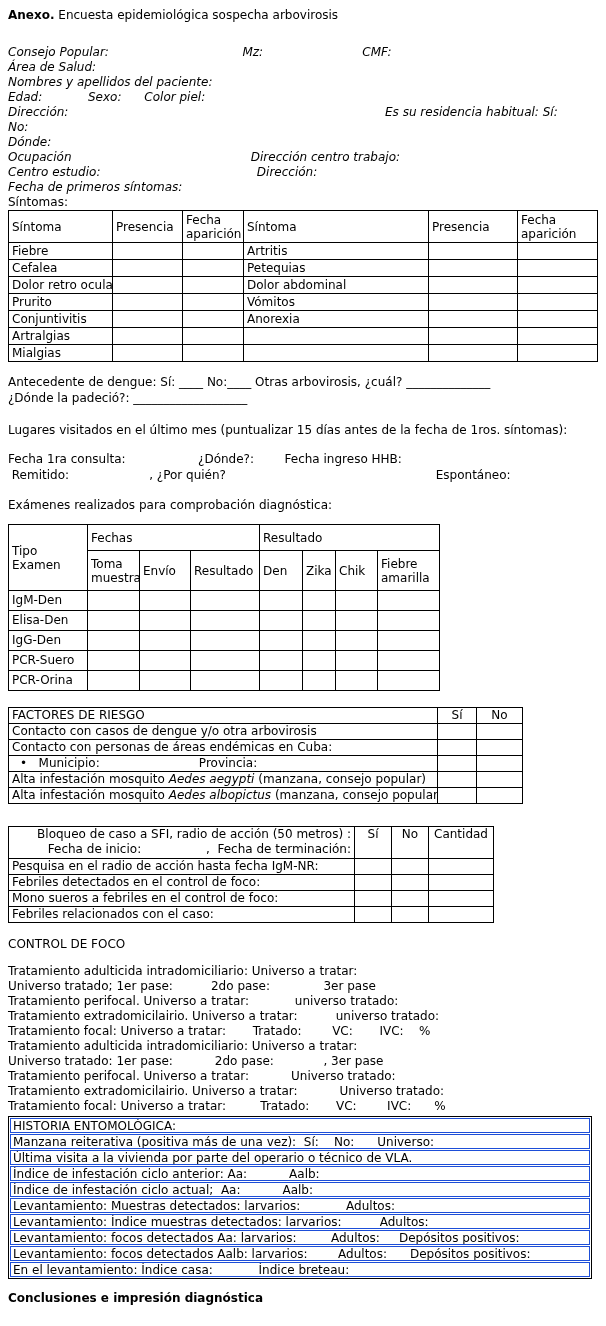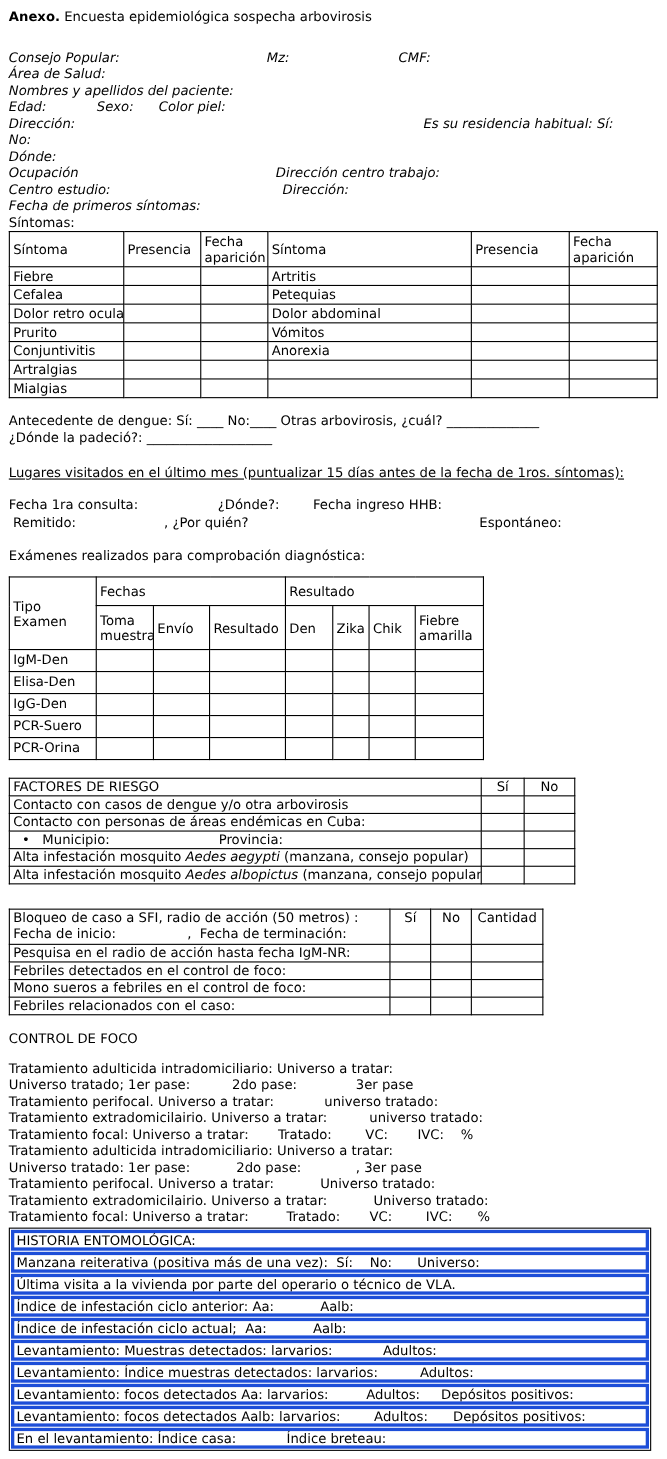--- a/index.html
+++ b/index.html
@@ -27,29 +27,29 @@
   .exam-table td{height:19px;white-space:pre;}
   
   .risk-table{width:514px;margin-top:16px;}
   .risk-table td{height:14px;white-space:pre;vertical-align:middle;}
   .risk-table .cc{text-align:center;}
   .risk-table .bullet{padding-left:11px;}
   
   .blk-table{width:457px;margin-top:22px;}
   .blk-table td{height:14px;white-space:pre;vertical-align:top;}
   .blk-table .cc{text-align:center;}
-  .blk-table .two{height:31px;}
+  .blk-table .two{height:31px;text-align:right;}
   
   .ento{width:580px;border:1px solid #000;padding:1px;margin-top:2px;}
-  .ento-row{border:3px solid #1d4ed8;line-height:12px;padding:1px 2px 0 2px;white-space:pre;margin-top:1px;height:12px;overflow:hidden;}
+  .ento-row{border:1px solid #1d4ed8;line-height:12px;padding:1px 2px 0 2px;white-space:pre;margin-top:1px;height:12px;overflow:hidden;}
   .ento-row:first-child{margin-top:0;}
   
   #header-fields{margin-top:22px;font-style:italic;}
   #antecedents{margin-top:12px;line-height:16px;}
-  #places-line{margin-top:17px;text-decoration:underline;}
+  #places-line{margin-top:17px;}
   #consult{margin-top:13px;line-height:16px;}
   #exams-heading{margin-top:15px;}
   #focus-heading{margin-top:14px;}
   #treatment{margin-top:12px;}
   #conclusions{margin-top:12px;}
 </style>
 </head>
 <body>
 
 <div class="line"><span class="b">Anexo.</span><span> Encuesta epidemiológica sospecha arbovirosis</span></div>

